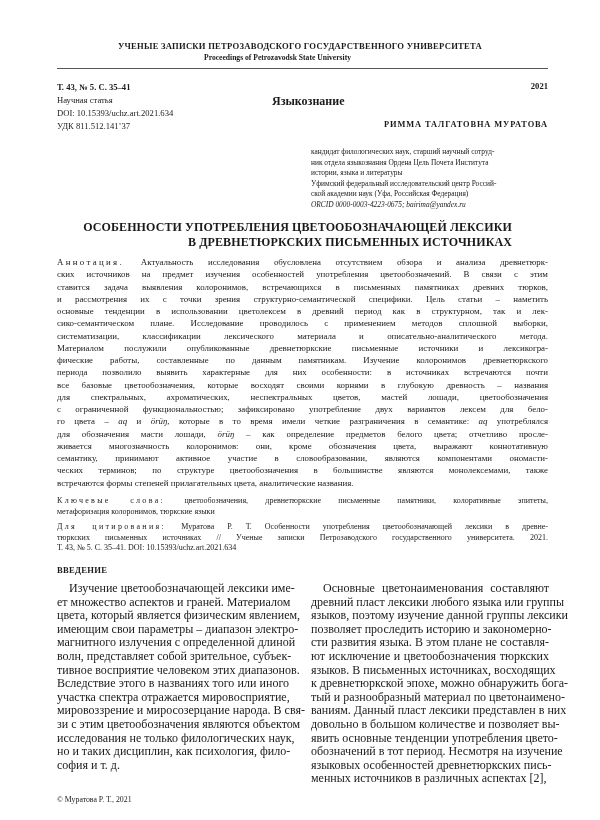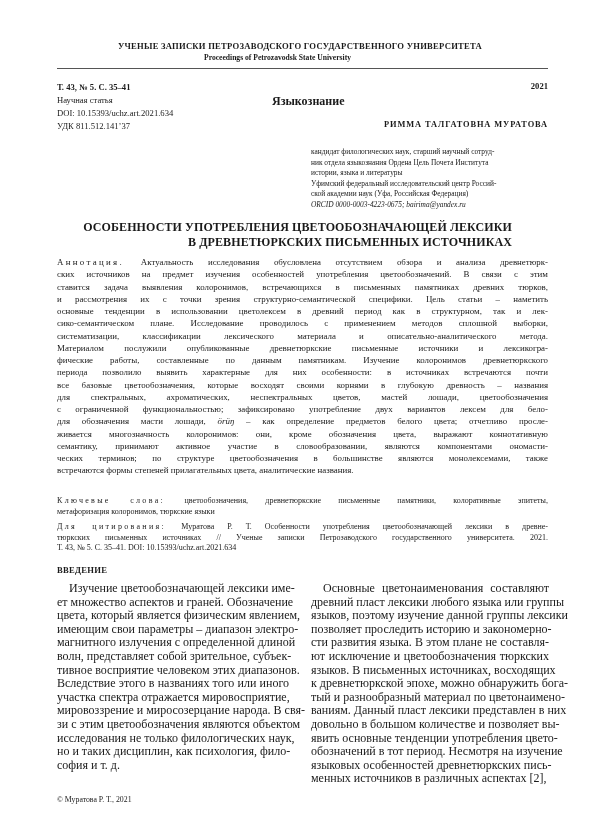--- a/index.html
+++ b/index.html
@@ -97,20 +97,21 @@
     <span class="line">и рассмотрения их с точки зрения структурно-семантической специфики. Цель статьи – наметить</span>
     <span class="line">основные тенденции в использовании цветолексем в древний период как в структурном, так и лек-</span>
     <span class="line">сико-семантическом плане. Исследование проводилось с применением методов сплошной выборки,</span>
     <span class="line">систематизации, классификации лексического материала и описательно-аналитического метода.</span>
     <span class="line">Материалом послужили опубликованные древнетюркские письменные источники и лексикогра-</span>
     <span class="line">фические работы, составленные по данным памятникам. Изучение колоронимов древнетюркского</span>
     <span class="line">периода позволило выявить характерные для них особенности: в источниках встречаются почти</span>
     <span class="line">все базовые цветообозначения, которые восходят своими корнями в глубокую древность – названия</span>
     <span class="line">для спектральных, ахроматических, неспектральных цветов, мастей лошади, цветообозначения</span>
     <span class="line">с ограниченной функциональностью; зафиксировано употребление двух вариантов лексем для бело-</span>
+    <span class="line">го цвета – <em>aq</em> и <em>örüŋ</em>, которые в то время имели четкие разграничения в семантике: <em>aq</em> употреблялся</span>
     <span class="line">для обозначения масти лошади, <em>örüŋ</em> – как определение предметов белого цвета; отчетливо просле-</span>
     <span class="line">живается многозначность колоронимов: они, кроме обозначения цвета, выражают коннотативную</span>
     <span class="line">семантику, принимают активное участие в словообразовании, являются компонентами ономасти-</span>
     <span class="line">ческих терминов; по структуре цветообозначения в большинстве являются монолексемами, также</span>
     <span class="line last">встречаются формы степеней прилагательных цвета, аналитические названия.</span>
   </div>
 
 <div class="abs kw" id="keywords">
     <span class="line"><span class="spaced">Ключевые слова: </span>цветообозначения, древнетюркские письменные памятники, колоративные эпитеты,</span>
     <span class="line last">метафоризация колоронимов, тюркские языки</span>
@@ -119,21 +120,21 @@
 <div class="abs cite" id="citation">
     <span class="line"><span class="spaced">Для цитирования: </span>Муратова Р. Т. Особенности употребления цветообозначающей лексики в древне-</span>
     <span class="line">тюркских письменных источниках // Ученые записки Петрозаводского государственного университета. 2021.</span>
     <span class="line last">Т. 43, № 5. С. 35–41. DOI: 10.15393/uchz.art.2021.634</span>
   </div>
 
 <div class="abs intro-heading">ВВЕДЕНИЕ</div>
 
 <div class="abs col col-left" id="col-left">
     <span class="line indent">Изучение цветообозначающей лексики име-</span>
-    <span class="line">ет множество аспектов и граней. Обозначение</span>
+    <span class="line">ет множество аспектов и граней. Материалом</span>
     <span class="line">цвета, который является физическим явлением,</span>
     <span class="line">имеющим свои параметры – диапазон электро-</span>
     <span class="line">магнитного излучения с определенной длиной</span>
     <span class="line">волн, представляет собой зрительное, субъек-</span>
     <span class="line">тивное восприятие человеком этих диапазонов.</span>
     <span class="line">Вследствие этого в названиях того или иного</span>
     <span class="line">участка спектра отражается мировосприятие,</span>
     <span class="line">мировоззрение и миросозерцание народа. В свя-</span>
     <span class="line">зи с этим цветообозначения являются объектом</span>
     <span class="line">исследования не только филологических наук,</span>

